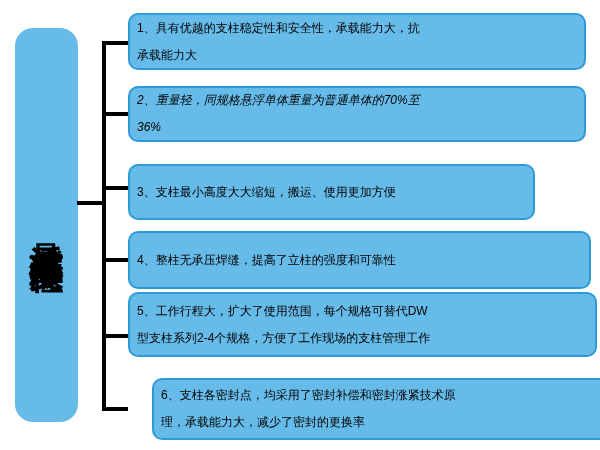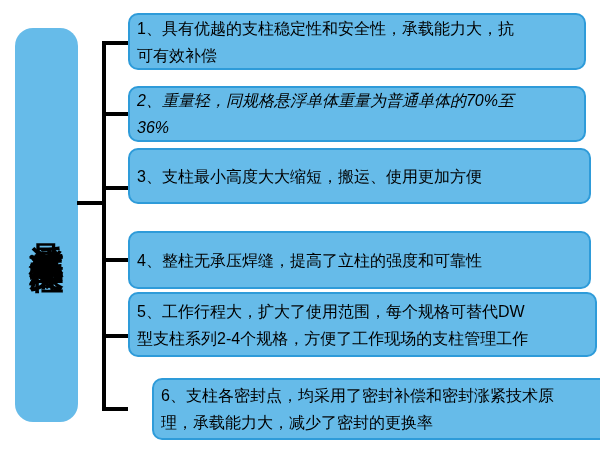--- a/index.html
+++ b/index.html
@@ -61,28 +61,28 @@
   .box {
     position: absolute;
     left: 128px;
     background: var(--node-fill);
     border: 2px solid var(--node-border);
     border-radius: 10px;
     display: flex;
     flex-direction: column;
     justify-content: center;
     padding: 2px 5px 2px 7px;
-    font-size: 16px;
+    font-size: 12px;
     line-height: 27px;
     color: var(--text);
     overflow: hidden;
   }
   .b1 { top: 13px;  width: 458px; height: 57px; }
   .b2 { top: 86px;  width: 458px; height: 56px; font-style: italic; }
-  .b3 { top: 148px; width: 463px; height: 56px; }
+  .b3 { top: 164px; width: 407px; height: 56px; }
   .b4 { top: 231px; width: 463px; height: 58px; }
   .b5 { top: 292px; width: 469px; height: 65px; }
   .b6 { top: 378px; width: 465px; height: 62px; margin-left: 24px; }
   .line { white-space: nowrap; }
 </style>
 </head>
 <body>
 
 <div class="canvas">
 
@@ -94,21 +94,21 @@
   <div class="conn root-link"></div>
   <div class="conn branch br1"></div>
   <div class="conn branch br2"></div>
   <div class="conn branch br3"></div>
   <div class="conn branch br4"></div>
   <div class="conn branch br5"></div>
   <div class="conn branch br6"></div>
 
   <div class="box b1">
     <div class="line">1、具有优越的支柱稳定性和安全性，承载能力大，抗</div>
-    <div class="line">可有效补偿</div>
+    <div class="line">承载能力大</div>
   </div>
 
   <div class="box b2">
     <div class="line">2、重量轻，同规格悬浮单体重量为普通单体的70%至</div>
     <div class="line">36%</div>
   </div>
 
   <div class="box b3">
     <div class="line">3、支柱最小高度大大缩短，搬运、使用更加方便</div>
   </div>

